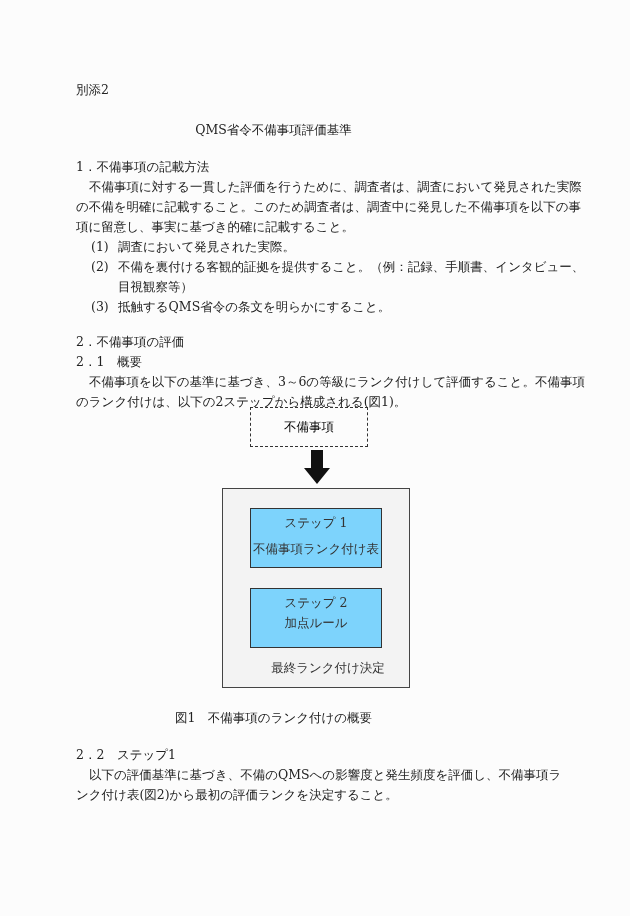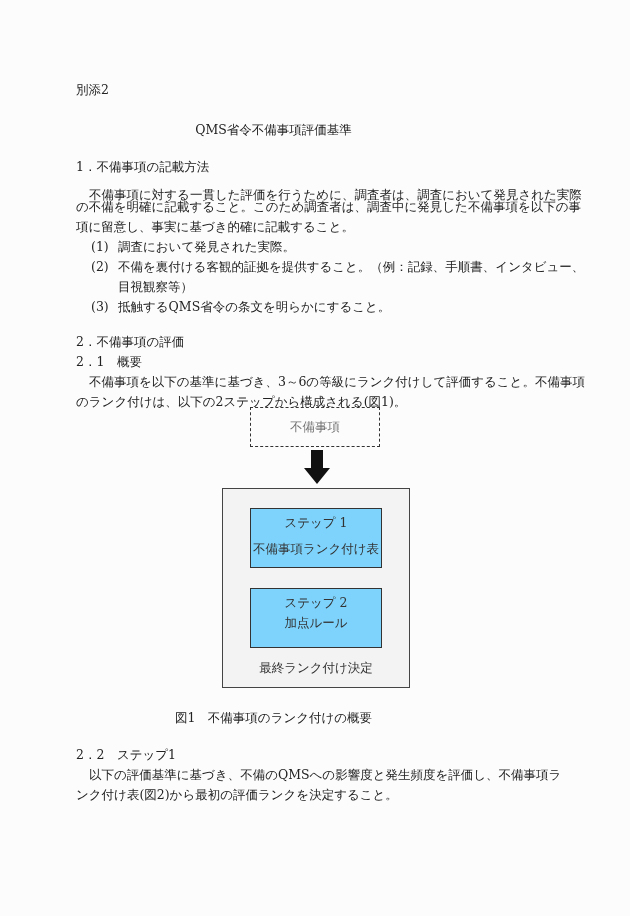--- a/index.html
+++ b/index.html
@@ -6,45 +6,45 @@
   body {
     width:630px; height:916px; background:#fcfcfc; position:relative; overflow:hidden;
     font-family:"DejaVu Serif", "Liberation Serif", serif; color:#222; font-size:12.5px;
   }
   .ln { position:absolute; left:76px; white-space:nowrap; line-height:20px; height:20px; }
   .center { left:0; width:547px; text-align:center; }
   .indent { left:89px; }
   .li-num { position:absolute; left:91px; white-space:nowrap; line-height:20px; }
   .li-text { position:absolute; left:118px; white-space:nowrap; line-height:20px; }
   .dash-box {
-    position:absolute; left:250px; top:407px; width:130px; height:40px;
+    position:absolute; left:250px; top:407px; width:118px; height:40px;
     border:1px dashed #333; box-sizing:border-box; background:#fcfcfc;
-    display:flex; align-items:center; justify-content:center; color:#737373;font-family:Liberation Serif, serif;
+    display:flex; align-items:center; justify-content:center; color:#000000;font-family:Liberation Serif, serif;
   }
   .arrow { position:absolute; left:304px; top:450px; width:26px; height:34px; }
   .outer-box {
     position:absolute; left:222px; top:488px; width:188px; height:200px;
     border:1px solid #444; box-sizing:border-box; background:#f3f3f3;
   }
   .inner-box {
     position:absolute; left:250px; width:132px; height:60px; border:1px solid #333;
     box-sizing:border-box; background:#7dd3fc; text-align:center; color:#333;
   }
   .inner-box .l1 { line-height:20px; margin-top:4px; }
   .inner-box .l2 { line-height:20px; }
-  .final-label { position:absolute; left:222px; width:188px; top:658px; text-align:center; line-height:20px; color:#333; }
+  .final-label { position:absolute; left:222px; width:188px; top:658px; text-align:center; line-height:20px; color:#333;padding-left:12px; }
 </style>
 </head>
 <body>
 
 <div class="ln" style="top:80px;">別添2</div>
 <div class="ln center" style="top:120px;">QMS省令不備事項評価基準</div>
 
 <div class="ln" style="top:157px;">1．不備事項の記載方法</div>
-<div class="ln indent" style="top:185px;">不備事項に対する一貫した評価を行うために、調査者は、調査において発見された実際</div>
+<div class="ln indent" style="top:177px;">不備事項に対する一貫した評価を行うために、調査者は、調査において発見された実際</div>
 <div class="ln" style="top:197px;">の不備を明確に記載すること。このため調査者は、調査中に発見した不備事項を以下の事</div>
 <div class="ln" style="top:217px;text-align:center;">項に留意し、事実に基づき的確に記載すること。</div>
 
 <div>
   <span class="li-num" style="top:237px;">(1)</span>
   <span class="li-text" style="top:237px;">調査において発見された実際。</span>
 </div>
 <div>
   <span class="li-num" style="top:257px;">(2)</span>
   <span class="li-text" style="top:257px;">不備を裏付ける客観的証拠を提供すること。（例：記録、手順書、インタビュー、</span>

